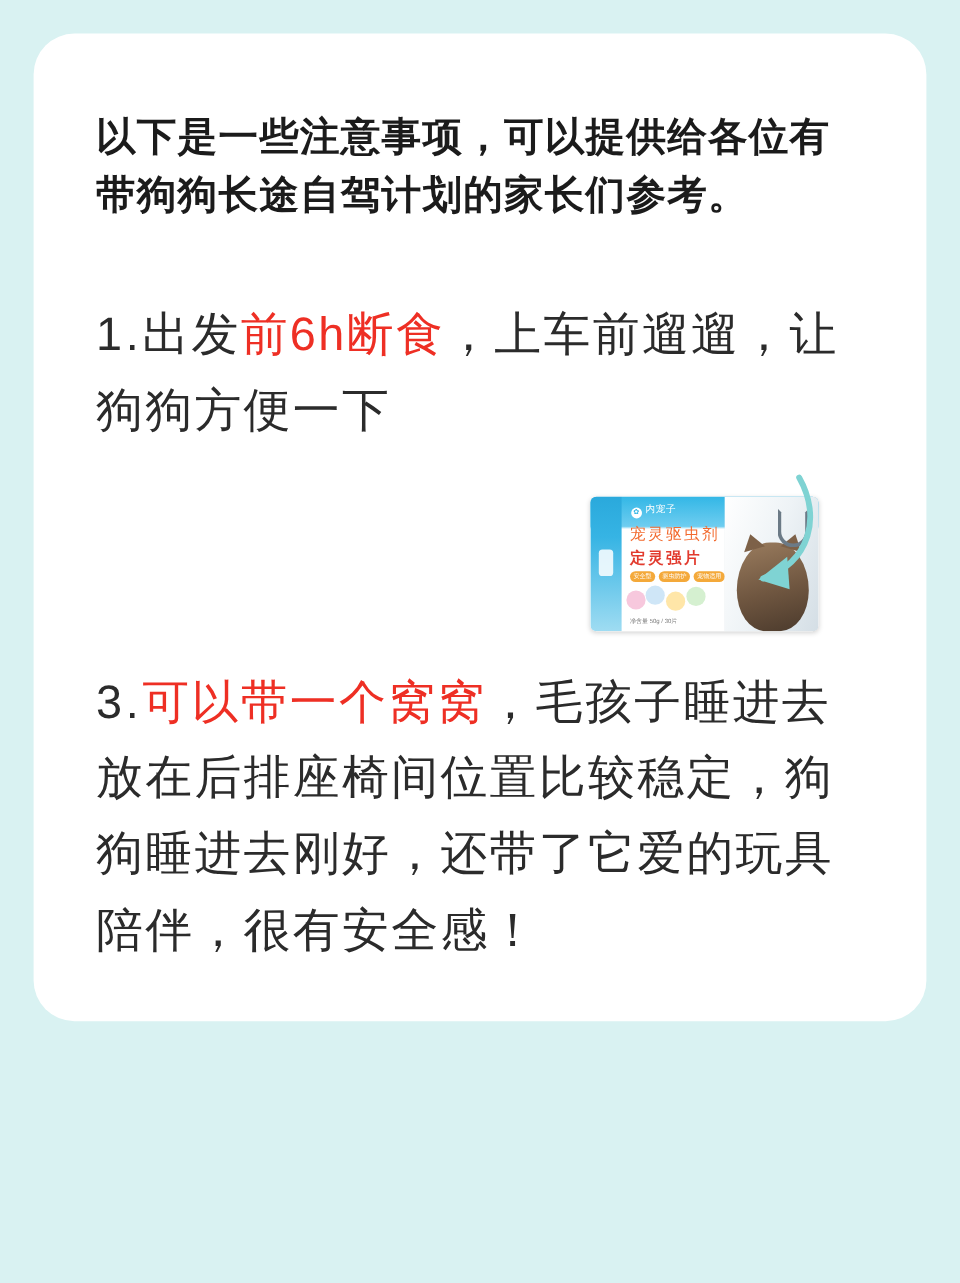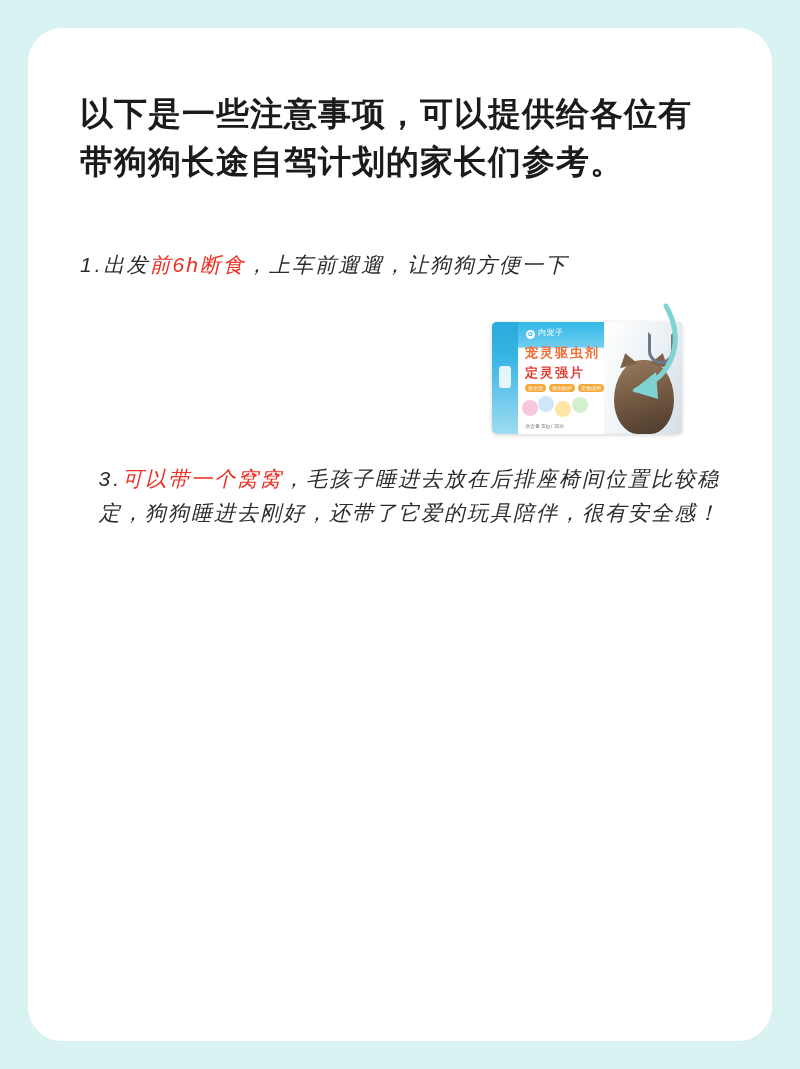--- a/index.html
+++ b/index.html
@@ -11,57 +11,55 @@
     height: 1069px;
     background: #d9f2f2;
     font-family: "Liberation Sans", sans-serif;
     overflow: hidden;
   }
   .page {
     position: absolute;
     left: 28px;
     top: 28px;
     width: 744px;
-    height: 1013px;
+    height: 823px;
     background: #ffffff;
     border-radius: 34px;
     box-sizing: border-box;
     padding: 62px 52px 40px 52px;
     overflow: hidden;
   }
   .heading {
     font-size: 33px;
     font-weight: bold;
     color: #1b1b1b;
     line-height: 1.45;
     letter-spacing: 1px;
     margin: 0 0 62px 0;
   }
   .item {
-    font-size: 21px;
+    font-size: 39px;
     color: #2b2b2b;
     line-height: 1.62;
     letter-spacing: 2px;
     margin: 0 0 46px 0;
-    font-style: italic;
   }
   .item .num {
     letter-spacing: 3px;
   }
   .hl {
     color: #ee2f24;
   }
   .hl-b {
     color: #ee2f24;
     font-weight: bold;
   }
   .item3 {
     margin-top: 8px;
     margin-bottom: 0;
-    text-align: right;
   }
   .media-row {
     position: relative;
     height: 126px;
     margin: 4px 0 0 0;
   }
   
   .product {
     position: absolute;
     left: 412px;
@@ -103,21 +101,21 @@
     text-align: center;
     line-height: 9px;
     font-size: 6px;
     margin-right: 3px;
     vertical-align: -1px;
   }
   .product .title1 {
     position: absolute;
     left: 33px; top: 22px;
     font-size: 13px;
-    font-weight: bold;
+    font-weight: normal;
     color: #f26a2e;
     letter-spacing: 2px;
   }
   .product .title2 {
     position: absolute;
     left: 33px; top: 42px;
     font-size: 13px;
     font-weight: bold;
     color: #e23b2e;
     letter-spacing: 2px;

